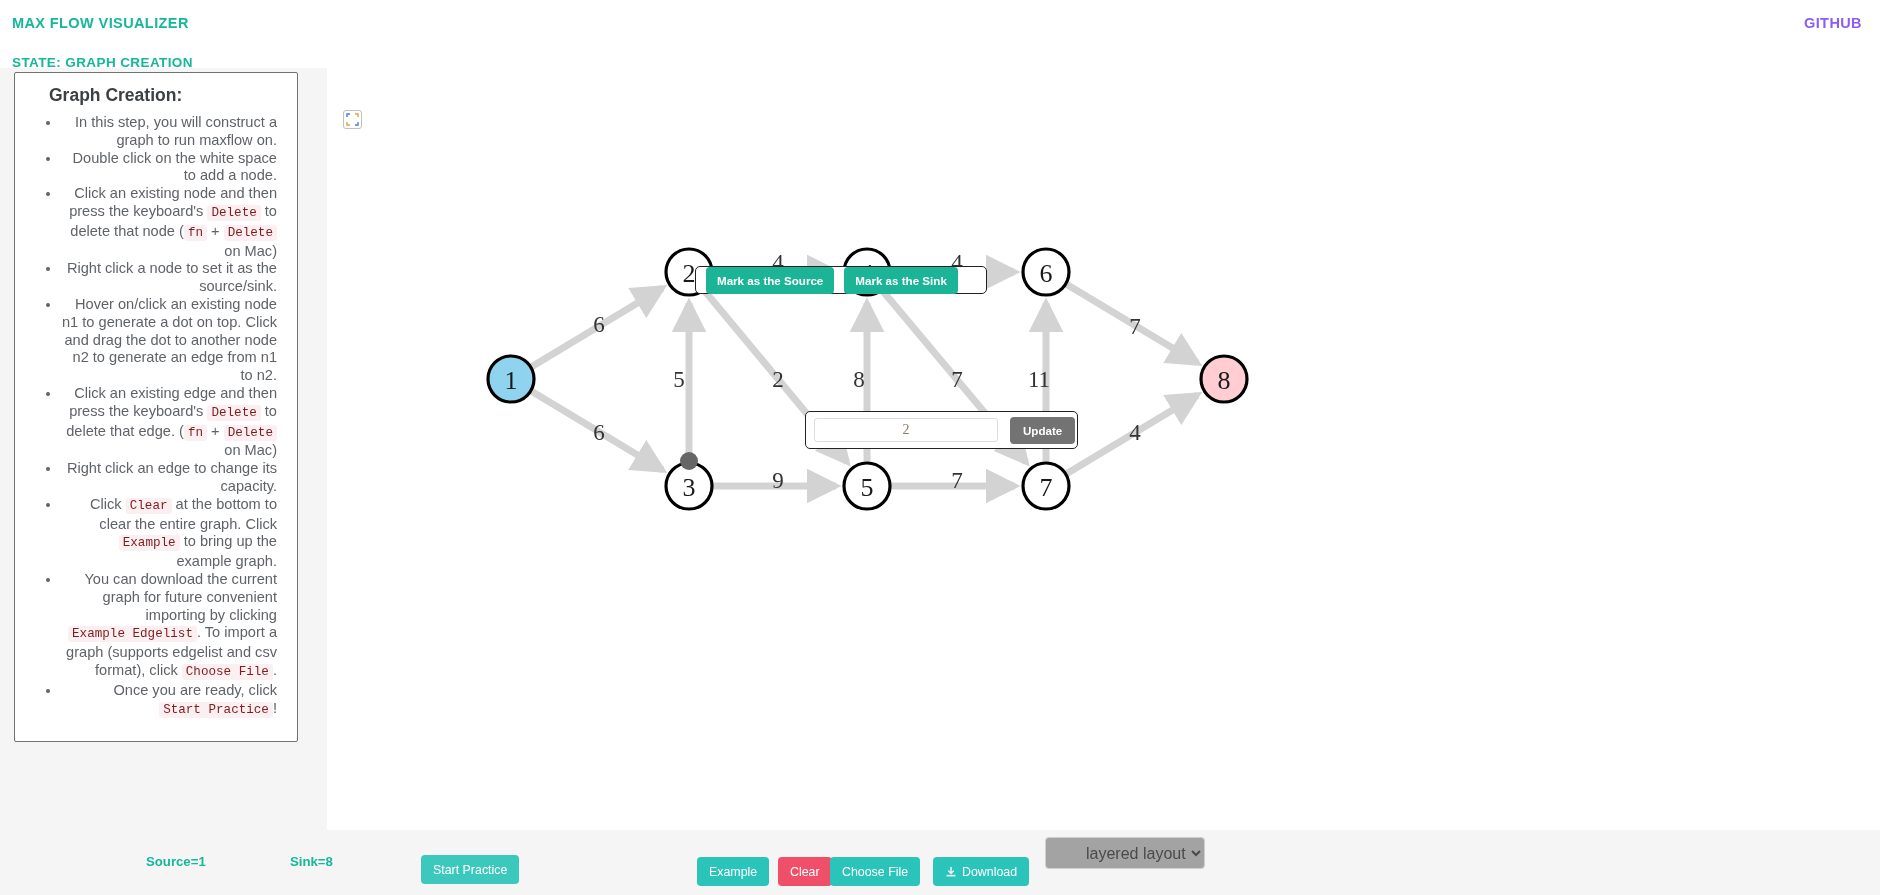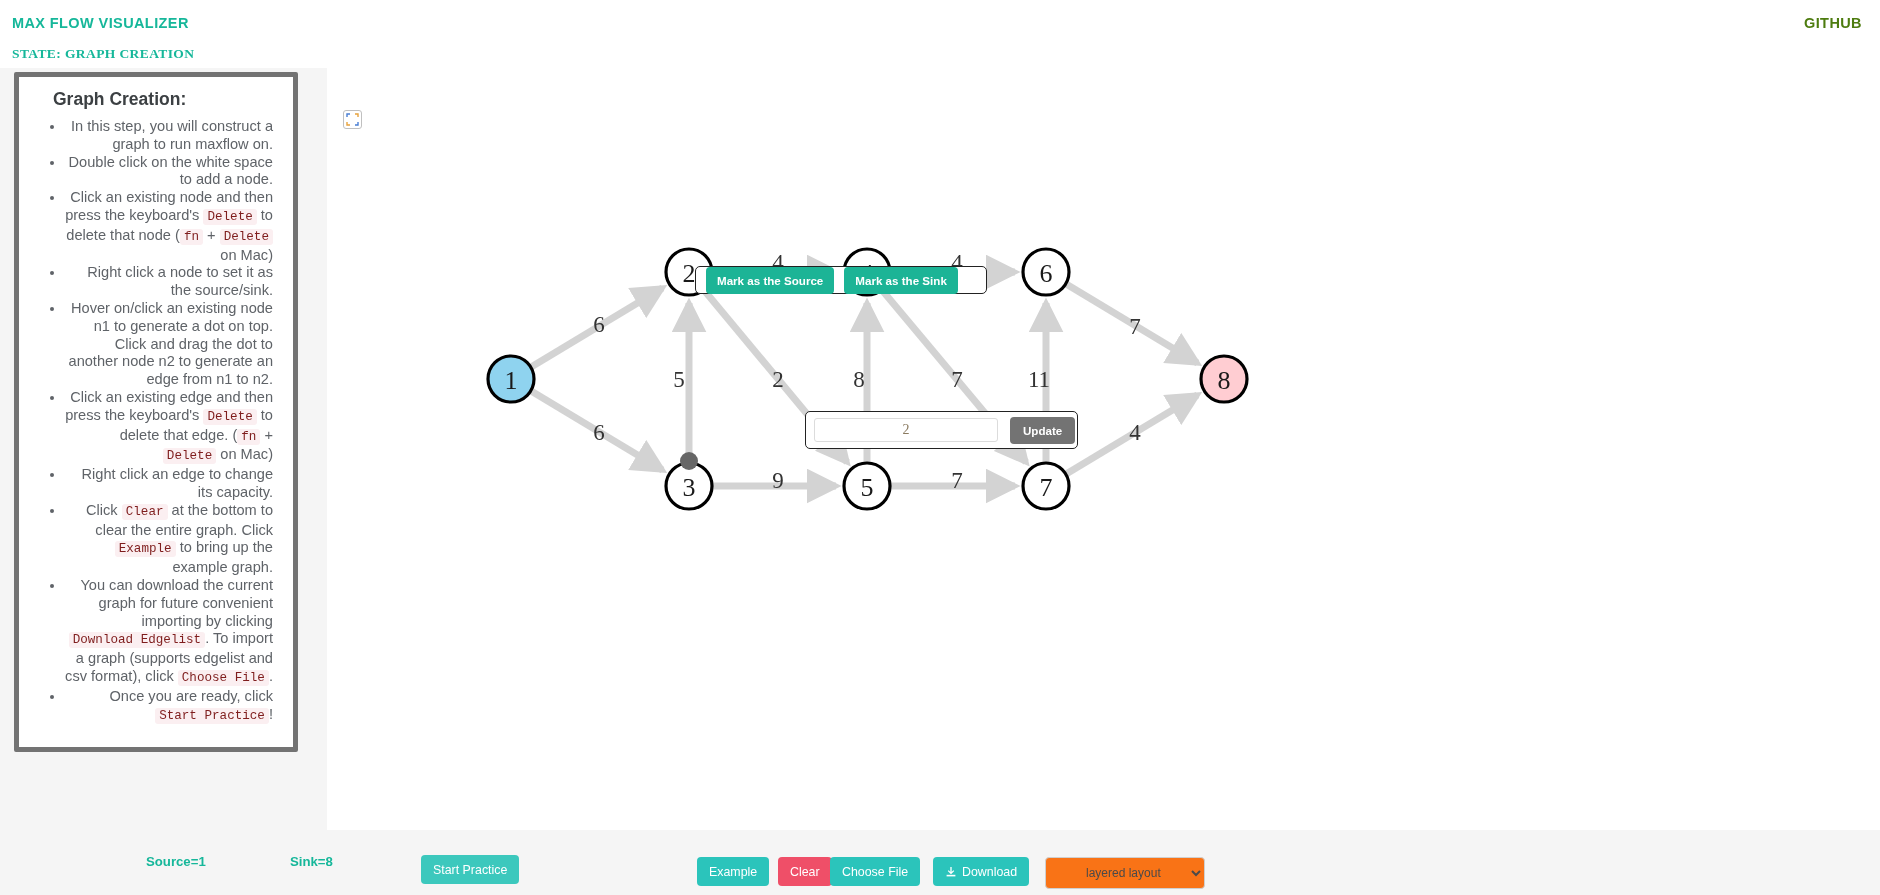--- a/index.html
+++ b/index.html
@@ -30,60 +30,59 @@
     position: absolute;
     left: 12px; top: 15px;
     color: #16b79a;
     font-size: 14.5px;
     font-weight: bold;
     letter-spacing: 0.4px;
   }
   .github-link {
     position: absolute;
     right: 18px; top: 15px;
-    color: #4d7c0f;
+    color: #8b5cf6;
     font-size: 14.5px;
     font-weight: bold;
     letter-spacing: 0.4px;
     text-decoration: none;
     cursor: pointer;
   }
   .statebar {
     position: absolute;
     left: 0; top: 44px;
     width: 1880px;
     height: 24px;
     background: #ffffff;
   }
   .state-text {
     position: absolute;
-    left: 12px; top: 2px;
+    left: 12px; top: 11px;
     color: #16b79a;
     font-size: 13.5px;
     font-weight: bold;
     letter-spacing: 0.4px;
-    font-family: Liberation Serif, serif;
   }
 
   
   .content {
     position: absolute;
     left: 0; top: 68px;
     width: 1880px;
     height: 762px;
     background: #f5f5f5;
   }
 
   
   .sidebar {
     position: absolute;
     left: 14px; top: 4px;
     width: 284px;
     background: #ffffff;
-    border: 5px solid #737373;
+    border: 1px solid #737373;
     border-radius: 2px;
     box-sizing: border-box;
     padding: 10px 12px 14px 12px;
   }
   .sidebar h2 {
     margin: 2px 0 2px 22px;
     font-size: 17.5px;
     color: #3c4043;
     font-weight: bold;
   }
@@ -265,28 +264,28 @@
   }
   .btn.teal { background: #2bc4bb; }
   .btn.red { background: #ef4f68; }
   #btn-start { left: 421px; top: 855px; background: #3cc8bd; }
   #btn-example { left: 697px; top: 857px; }
   #btn-clear { left: 778px; top: 857px; }
   #btn-choose { left: 830px; top: 857px; }
   #btn-download { left: 933px; top: 857px; display: flex; align-items: center; gap: 5px; }
   .layout-select {
     position: absolute;
-    left: 1045px; top: 857px;
+    left: 1045px; top: 837px;
     width: 160px;
     height: 32px;
     border: 1px solid #cfcfcf;
     border-radius: 4px;
-    background: #f97316;
+    background: #a3a3a3;
     font-family: "Liberation Sans", sans-serif;
-    font-size: 12px;
+    font-size: 16px;
     color: #4a4a4a;
     padding-left: 36px;
     box-sizing: border-box;
     cursor: pointer;
   }
 </style>
 </head>
 <body>
 
 <div id="app">
@@ -306,21 +305,21 @@
       <h2>Graph Creation:</h2>
       <ul id="instructions-list">
           <li>In this step, you will construct a graph to run maxflow on.</li>
           <li>Double click on the white space to add a node.</li>
           <li>Click an existing node and then press the keyboard's <code class="kbd">Delete</code> to delete that node (<code class="kbd">fn</code> + <code class="kbd">Delete</code> on Mac)</li>
           <li>Right click a node to set it as the source/sink.</li>
           <li>Hover on/click an existing node n1 to generate a dot on top. Click and drag the dot to another node n2 to generate an edge from n1 to n2.</li>
           <li>Click an existing edge and then press the keyboard's <code class="kbd">Delete</code> to delete that edge. (<code class="kbd">fn</code> + <code class="kbd">Delete</code> on Mac)</li>
           <li>Right click an edge to change its capacity.</li>
           <li>Click <code class="kbd">Clear</code> at the bottom to clear the entire graph. Click <code class="kbd">Example</code> to bring up the example graph.</li>
-          <li>You can download the current graph for future convenient importing by clicking <code class="kbd">Download Edgelist</code>. To import a graph (supports edgelist and csv format), click <code class="kbd">Choose File</code>.</li>
+          <li>You can download the current graph for future convenient importing by clicking <code class="kbd">Example Edgelist</code>. To import a graph (supports edgelist and csv format), click <code class="kbd">Choose File</code>.</li>
           <li>Once you are ready, click <code class="kbd">Start Practice</code>!</li>
         </ul>
     </div>
 
     <div class="canvas">
 
       <div class="fullscreen-btn">
         <svg width="13" height="13" viewBox="0 0 13 13">
           <path d="M1,4 L1,1 L4,1" stroke="#4a7fd4" stroke-width="1.4" fill="none"></path>
           <path d="M9,1 L12,1 L12,4" stroke="#e8a33d" stroke-width="1.4" fill="none"></path>

